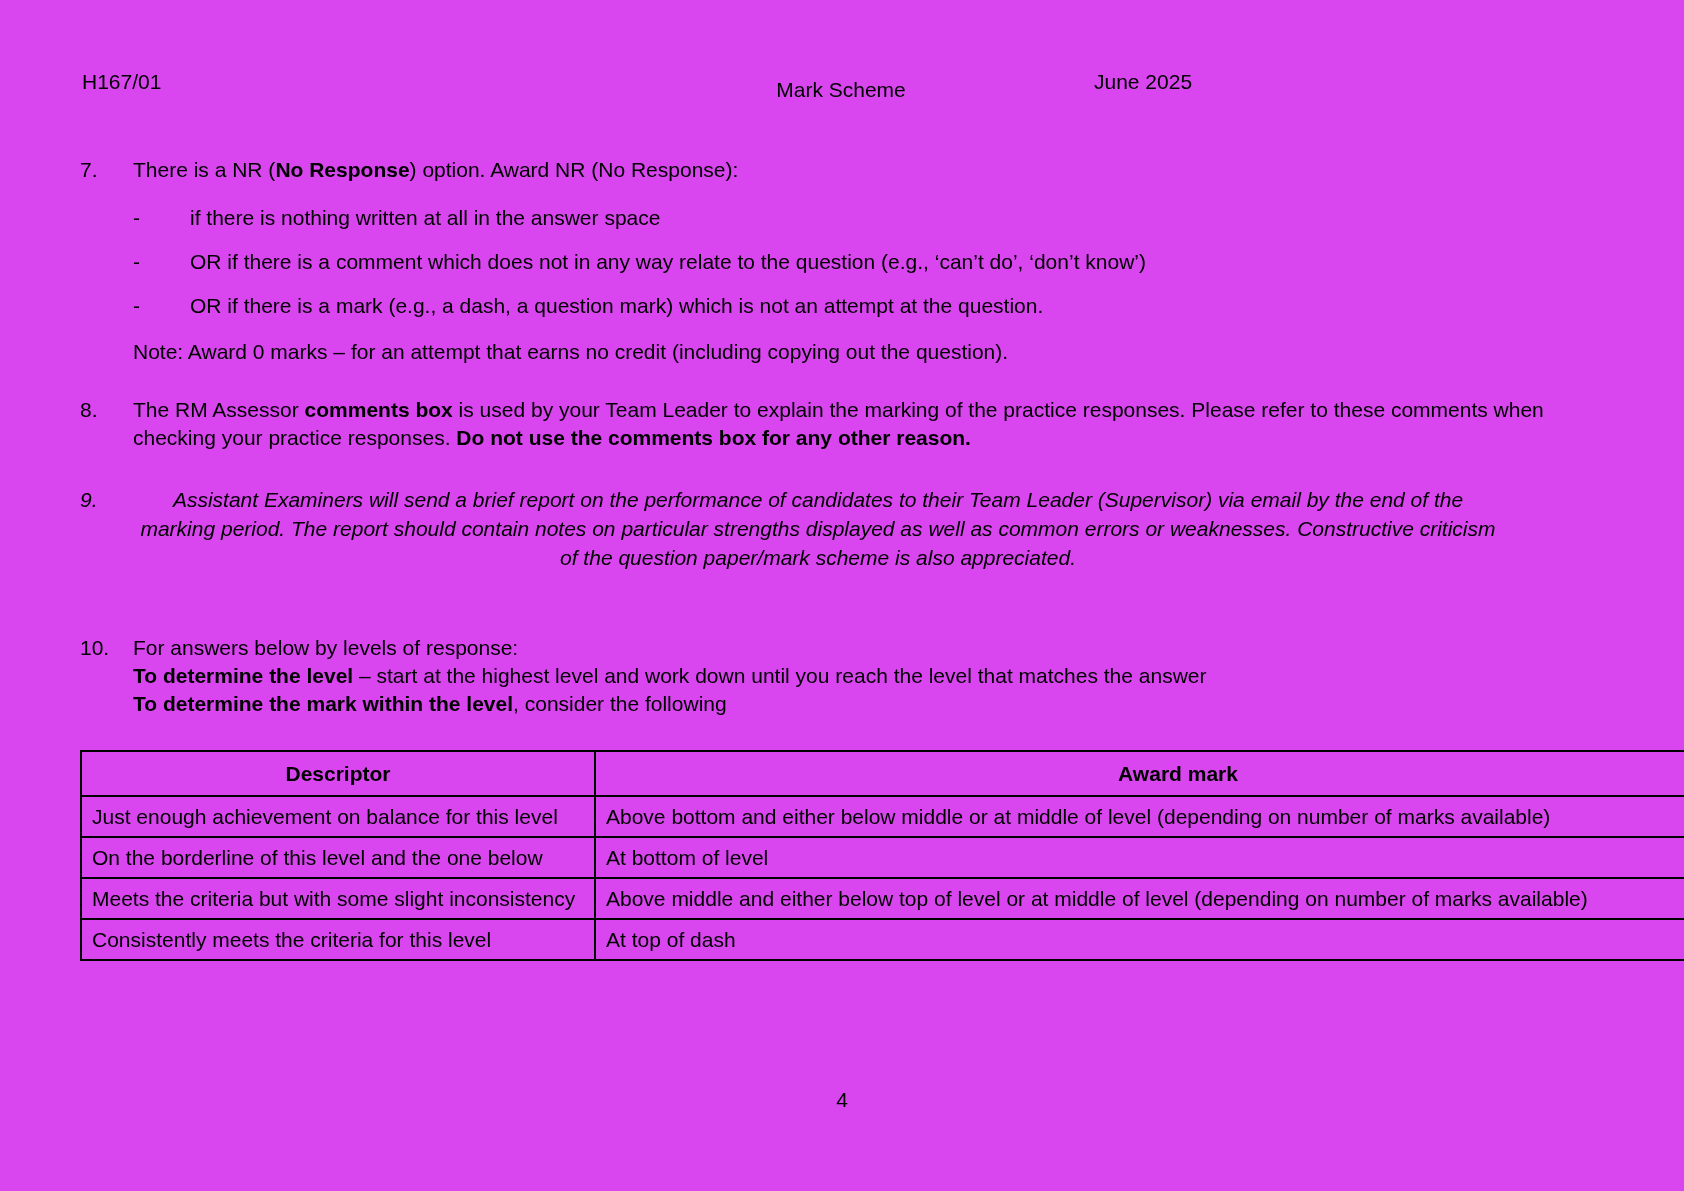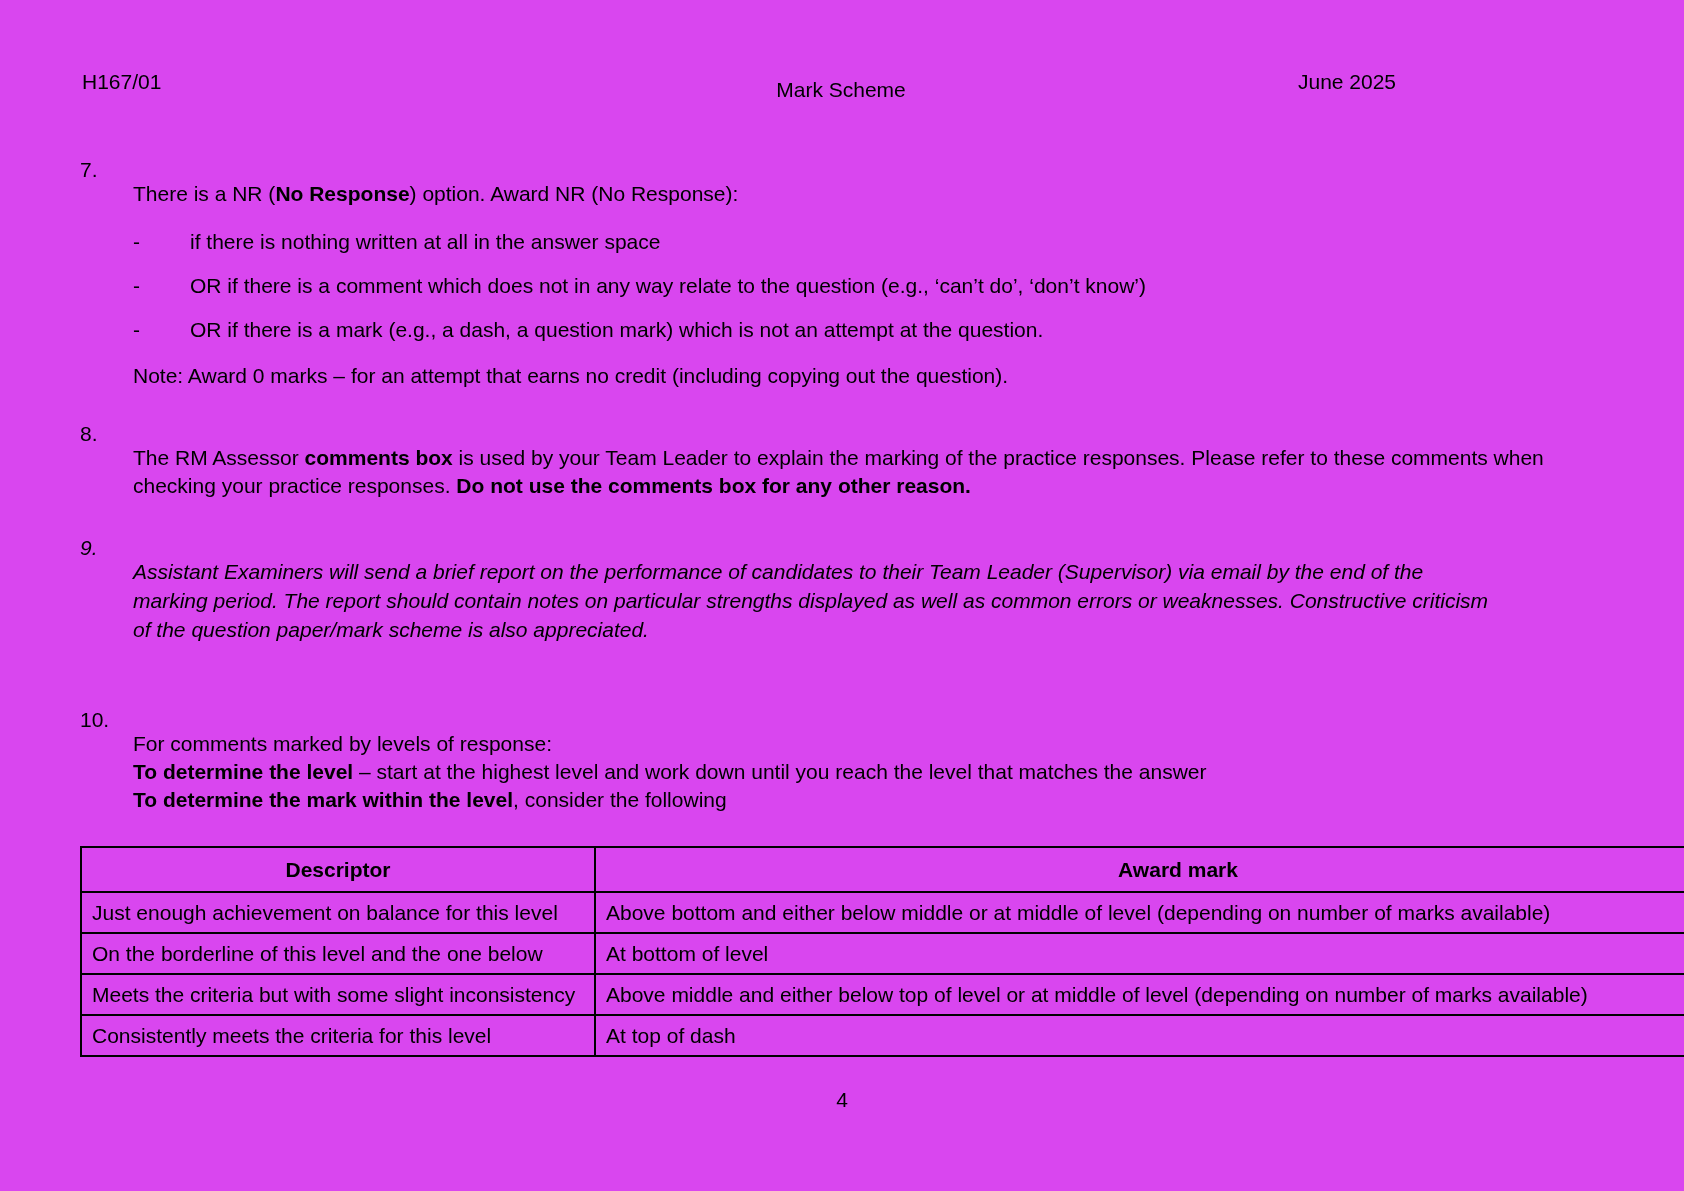--- a/index.html
+++ b/index.html
@@ -14,39 +14,39 @@
     line-height:28px;
     color:#000;
     overflow:hidden;
   }
   .doc-header {
     display:flex;
     padding:68px 84px 0 82px;
   }
   .doc-header > div { flex:1; }
   .hdr-center { text-align:center;margin-top:8px; }
-  .hdr-right  { text-align:center; }
+  .hdr-right  { text-align:left; }
 
   .content { padding:0 84px 0 80px; }
 
   .item { display:flex; }
   .item-num { width:53px; flex-shrink:0; }
-  .item-body { flex:1;margin-top:24px; }
+  .item-body { flex:1; }
 
   .item7  { margin-top:52px; }
   .bullet { display:flex; margin-top:16px; }
   .bullet.first { margin-top:20px; }
   .bullet-dash { width:57px; flex-shrink:0; }
   .note { margin-top:18px; }
 
   .item8  { margin-top:30px; }
   .item8 .item-body { max-width:1445px; }
 
   .item9  { margin-top:33px; font-style:italic; line-height:29px; }
-  .item9 .item-body { max-width:1370px; }
+  .item9 .item-body { max-width:1370px;text-align:center; }
 
   .item10 { margin-top:62px; }
 
   .b { font-weight:bold; }
 
   table.levels {
     margin:32px 0 0 0;
     width:1682px;
     border-collapse:collapse;
     table-layout:fixed;
@@ -116,21 +116,21 @@
     </div>
 
     <div class="item item9">
       <div class="item-num">9.</div>
       <div class="item-body">Assistant Examiners will send a brief report on the performance of candidates to their Team Leader (Supervisor) via email by the end of the marking period. The report should contain notes on particular strengths displayed as well as common errors or weaknesses. Constructive criticism of the question paper/mark scheme is also appreciated.</div>
     </div>
 
     <div class="item item10">
       <div class="item-num">10.</div>
       <div class="item-body">
-        <div>For comments marked by levels of response:</div>
+        <div>For answers below by levels of response:</div>
         <div><span class="b">To determine the level</span><span> – start at the highest level and work down until you reach the level that matches the answer</span></div>
         <div><span class="b">To determine the mark within the level</span><span>, consider the following</span></div>
       </div>
     </div>
 
     <table class="levels">
       <colgroup>
           <col class="c1">
           <col>
         </colgroup>

